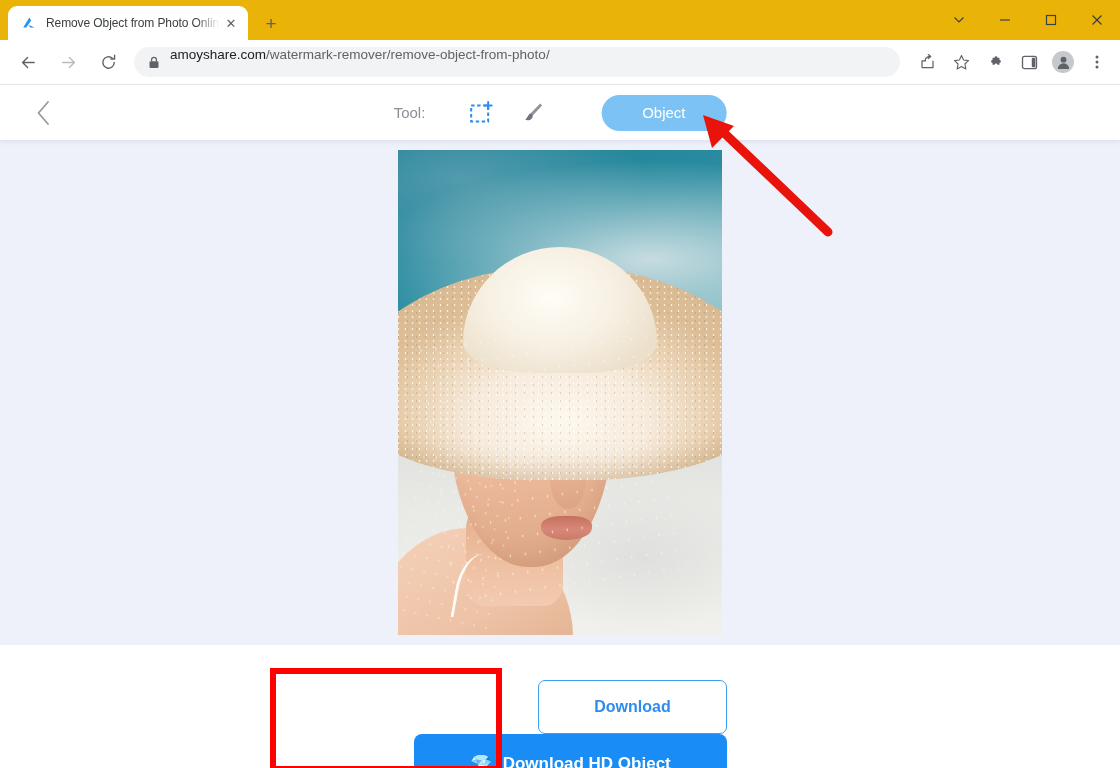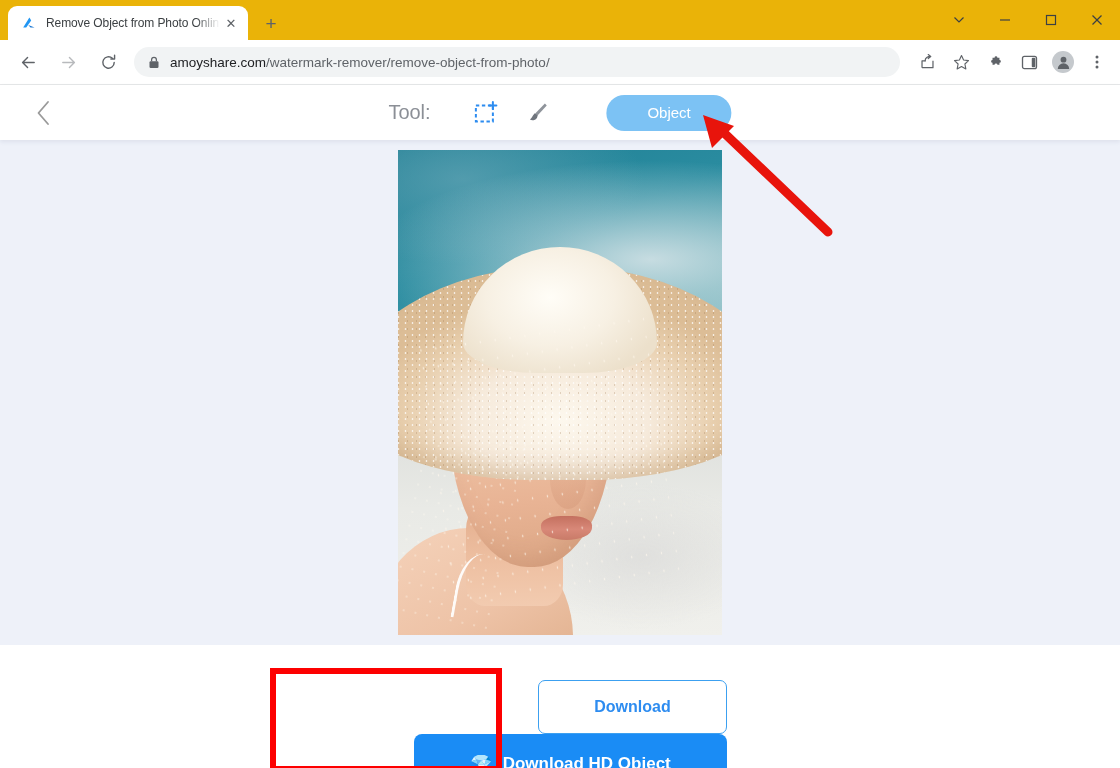--- a/index.html
+++ b/index.html
@@ -68,21 +68,21 @@
   }
   .navbtn {
     width: 34px; height: 34px; margin: 0 3px;
     display: flex; align-items: center; justify-content: center;
     color: #5f6368;
   }
   .navbtn.fwd { color: #b8babd; }
   .omnibox {
     flex: 1 1 auto; height: 30px;
     background: #f1f3f4; border-radius: 16px;
-    display: flex; align-items: center;
+    display: flex; 
     margin: 0 8px 0 6px; padding: 0 14px;
     min-width: 0;
   }
   .lock-ic { margin-right: 10px; display: flex; align-items: center; }
   .url { font-size: 13.5px; color: #202124; white-space: nowrap; overflow: hidden; }
   .url .dim { color: #5f6368; }
   .tb-icons { display: flex; align-items: center; }
   .tb-ic {
     width: 30px; height: 30px; margin-left: 4px;
     display: flex; align-items: center; justify-content: center;
@@ -106,21 +106,21 @@
   .back-chev {
     width: 50px; height: 55px; margin-left: 18px;
     display: flex; align-items: center; justify-content: center;
     color: #9a9a9a;
   }
   .tool-group {
     position: absolute; left: 50%; transform: translateX(-50%);
     display: flex; align-items: center; gap: 0;
   }
   .tool-label {
-    font-size: 20px; color: #8b8f96; margin-right: 36px;
+    font-size: 15px; color: #8b8f96; margin-right: 36px;
   }
   .tool-ic {
     width: 40px; height: 40px;
     display: flex; align-items: center; justify-content: center;
     margin-right: 10px;
   }
   .erase-btn {
     margin-left: 40px;
     width: 125px; height: 36px;
     background: #7cc2f4; border-radius: 18px;

